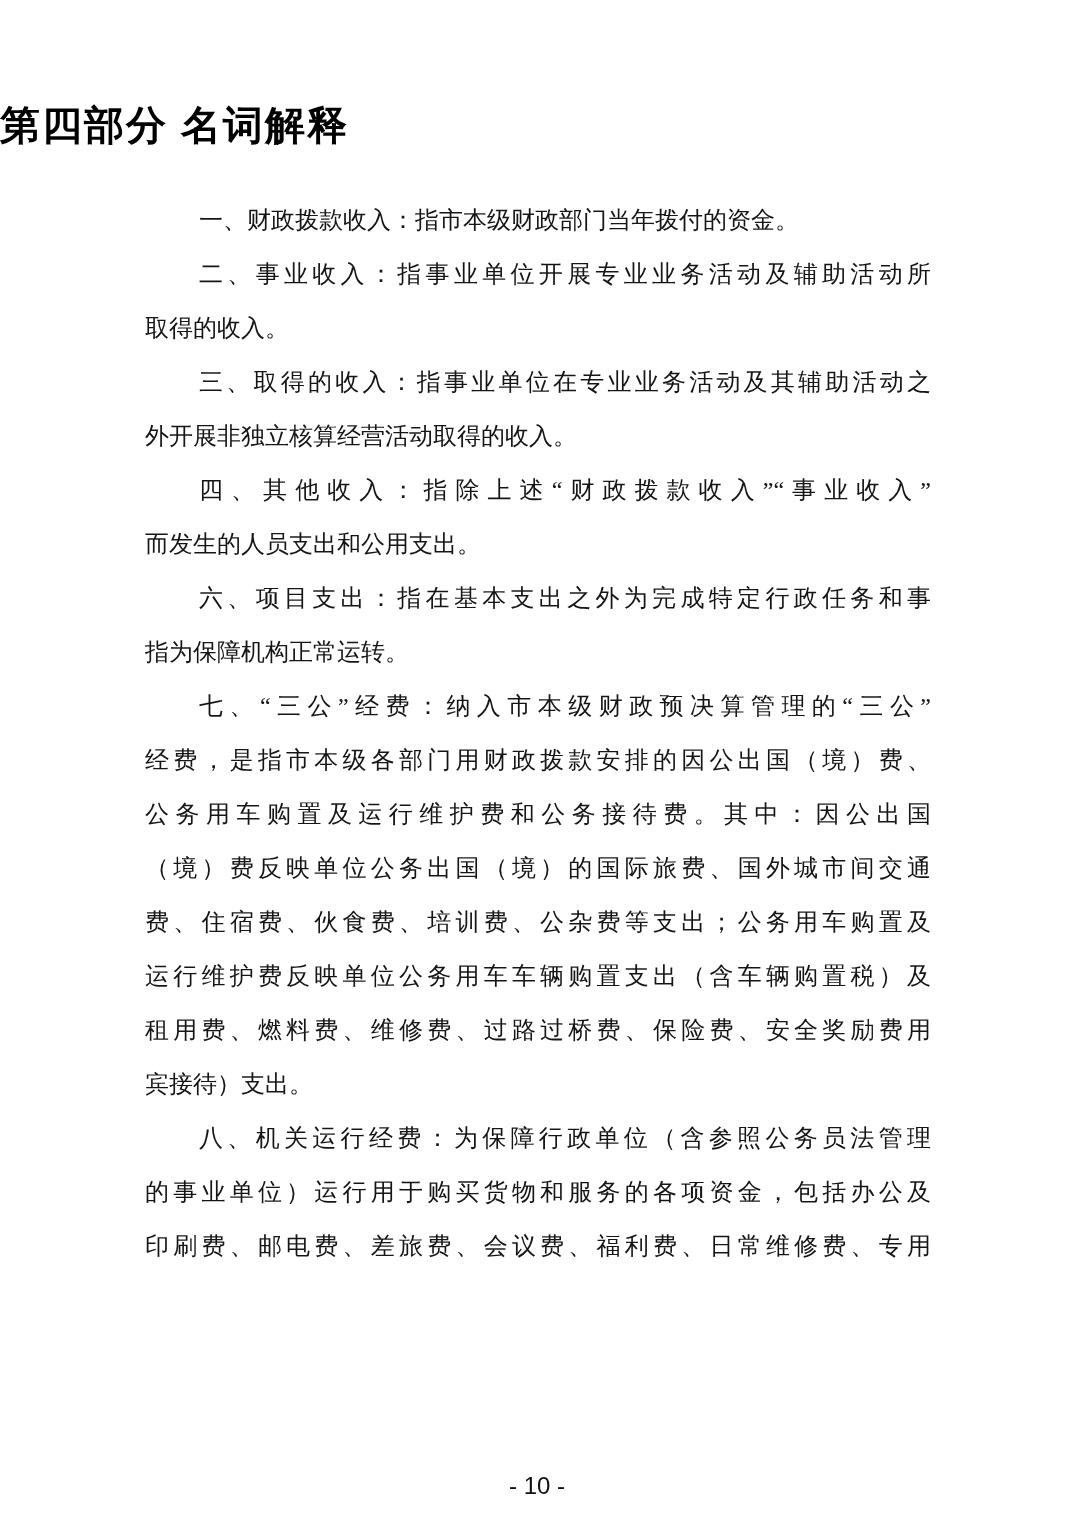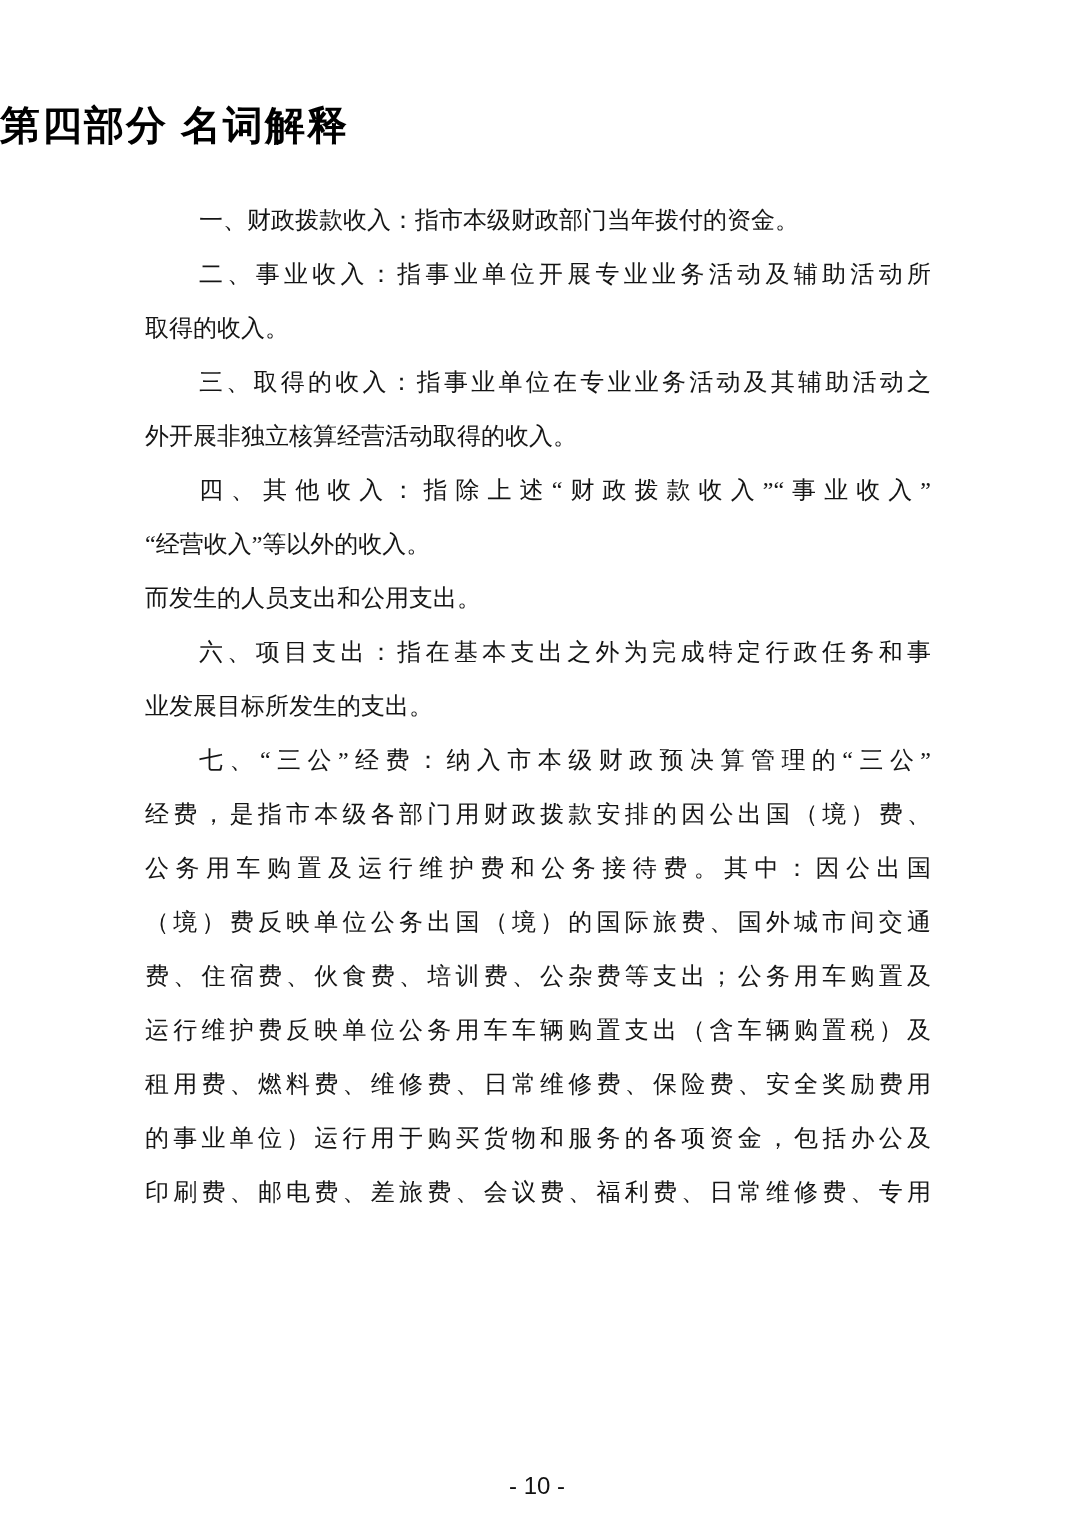--- a/index.html
+++ b/index.html
@@ -68,30 +68,31 @@
 
   <div class="doc-title">第四部分 名词解释</div>
 
   <div class="doc-body">
     <div class="line indent">一、财政拨款收入：指市本级财政部门当年拨付的资金。</div>
     <div class="line indent fill">二、事业收入：指事业单位开展专业业务活动及辅助活动所</div>
     <div class="line">取得的收入。</div>
     <div class="line indent fill">三、取得的收入：指事业单位在专业业务活动及其辅助活动之</div>
     <div class="line">外开展非独立核算经营活动取得的收入。</div>
     <div class="line indent fill">四、其他收入：指除上述“财政拨款收入”“事业收入”</div>
-    <div class="line">“经营收入”等以外的收入。</div>
     <div class="line">而发生的人员支出和公用支出。</div>
     <div class="line indent fill">六、项目支出：指在基本支出之外为完成特定行政任务和事</div>
-    <div class="line">业发展目标所发生的支出。</div>
+    <div class="line">指为保障机构正常运转。</div>
     <div class="line indent fill">七、“三公”经费：纳入市本级财政预决算管理的“三公”</div>
     <div class="line fill">经费，是指市本级各部门用财政拨款安排的因公出国（境）费、</div>
     <div class="line fill">公务用车购置及运行维护费和公务接待费。其中：因公出国</div>
     <div class="line fill">（境）费反映单位公务出国（境）的国际旅费、国外城市间交通</div>
     <div class="line fill">费、住宿费、伙食费、培训费、公杂费等支出；公务用车购置及</div>
     <div class="line fill">运行维护费反映单位公务用车车辆购置支出（含车辆购置税）及</div>
-    <div class="line fill">租用费、燃料费、维修费、日常维修费、保险费、安全奖励费用</div>
+    <div class="line fill">租用费、燃料费、维修费、过路过桥费、保险费、安全奖励费用</div>
+    <div class="line">宾接待）支出。</div>
+    <div class="line indent fill">八、机关运行经费：为保障行政单位（含参照公务员法管理</div>
     <div class="line fill">的事业单位）运行用于购买货物和服务的各项资金，包括办公及</div>
     <div class="line fill">印刷费、邮电费、差旅费、会议费、福利费、日常维修费、专用</div>
   </div>
 
   <div class="page-number">- 10 -</div>
 
 </div>
 
 </body></html>

